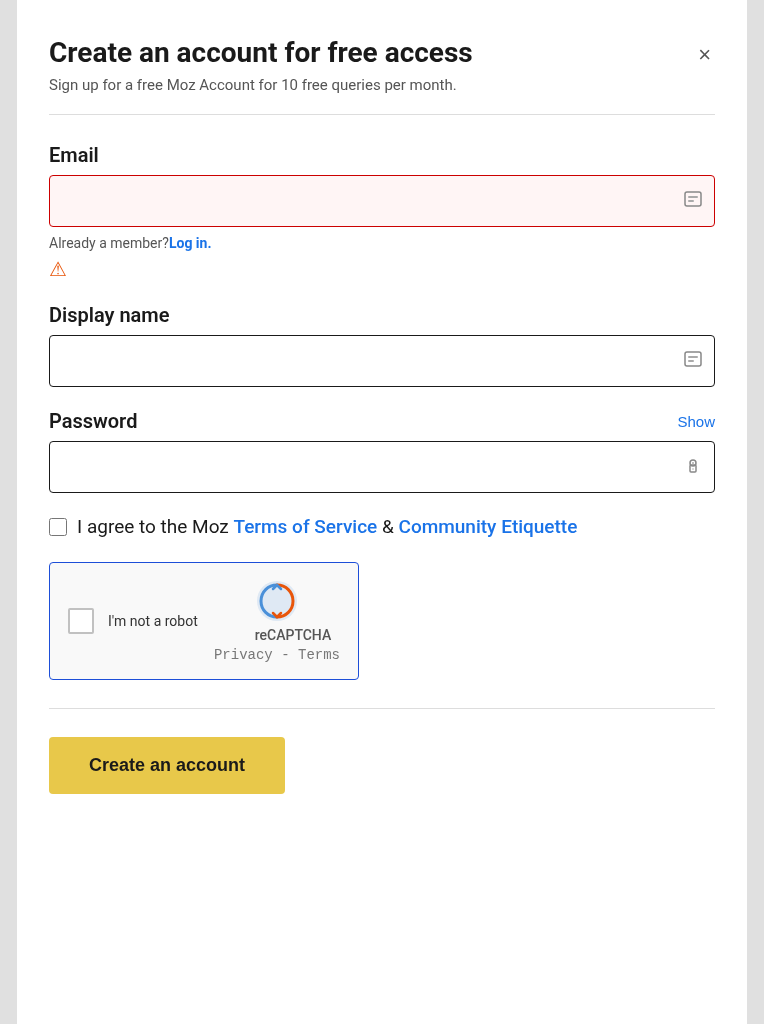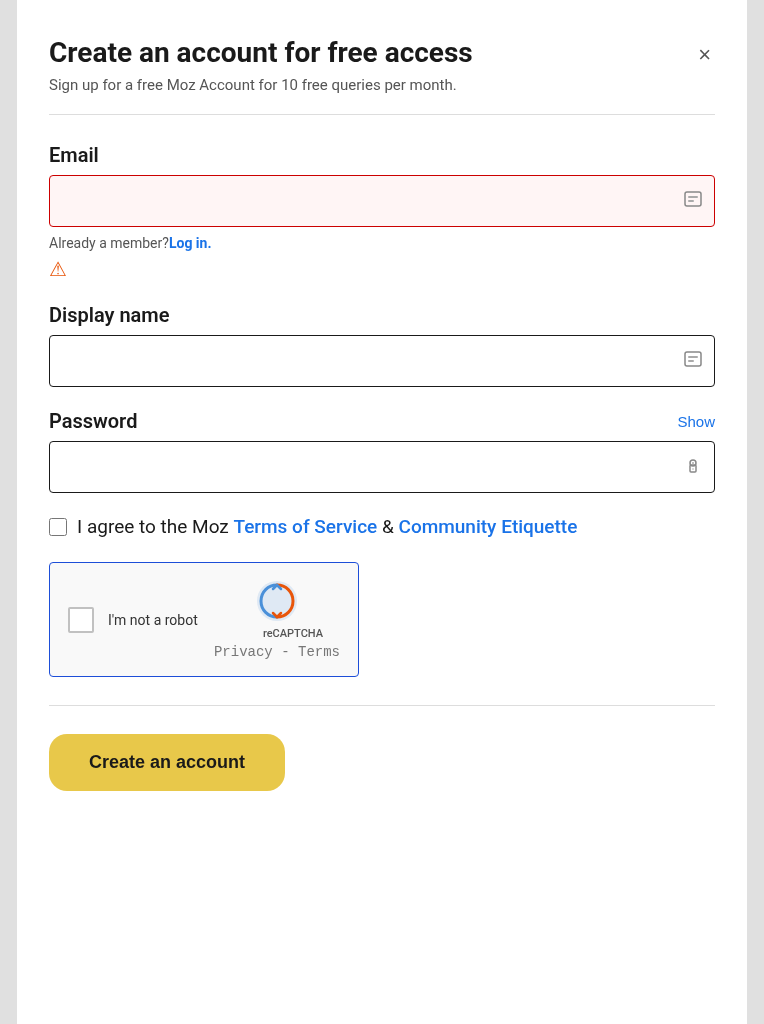--- a/index.html
+++ b/index.html
@@ -219,41 +219,41 @@
       align-items: center;
       gap: 4px;
     }
 
     .recaptcha-logo {
       width: 44px;
       height: 44px;
     }
 
     .recaptcha-brand {
-      font-size: 11px;
+      font-size: 14px;
       color: #555;
       font-weight: 500;
       padding-left: 32px;
     }
 
     .recaptcha-links {
       font-size: 14px;
       color: #777;
       font-family: Liberation Mono, monospace;
     }
 
     .recaptcha-links a {
       color: #777;
       text-decoration: none;
     }
 
     .submit-btn {
       background: #e8c84a;
       border: none;
-      border-radius: 18px;
+      border-radius: 4px;
       padding: 18px 40px;
       font-size: 18px;
       font-weight: 700;
       color: #1a1a1a;
       cursor: pointer;
       min-width: 220px;
     }
   </style>
 </head>
 <body>

